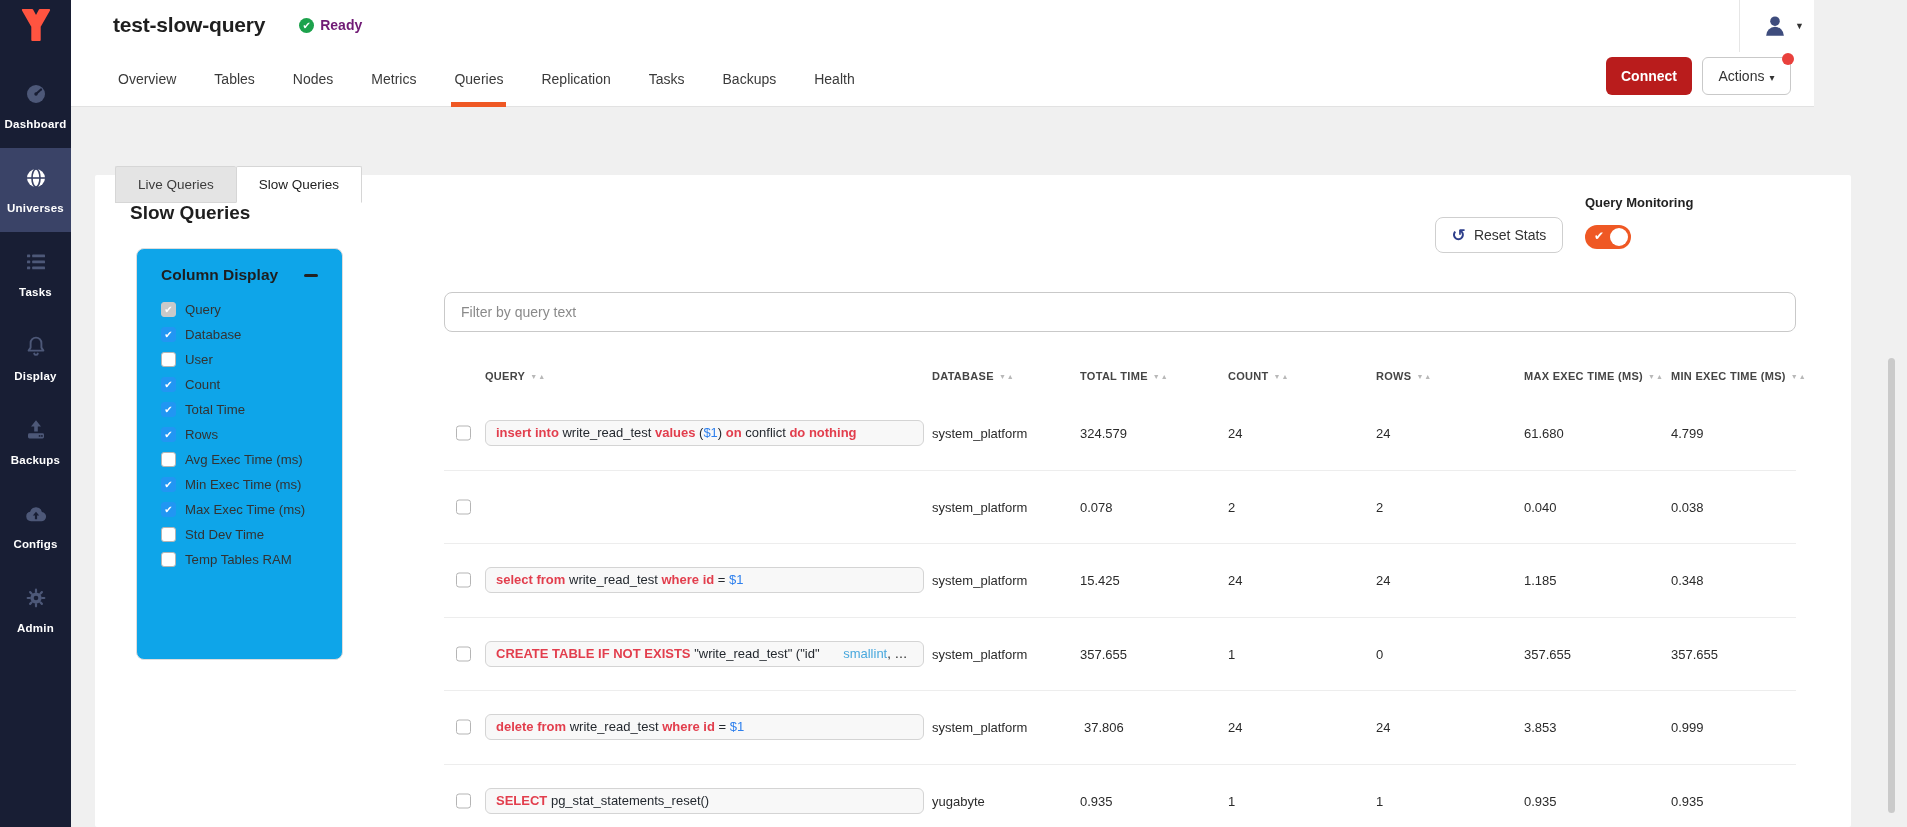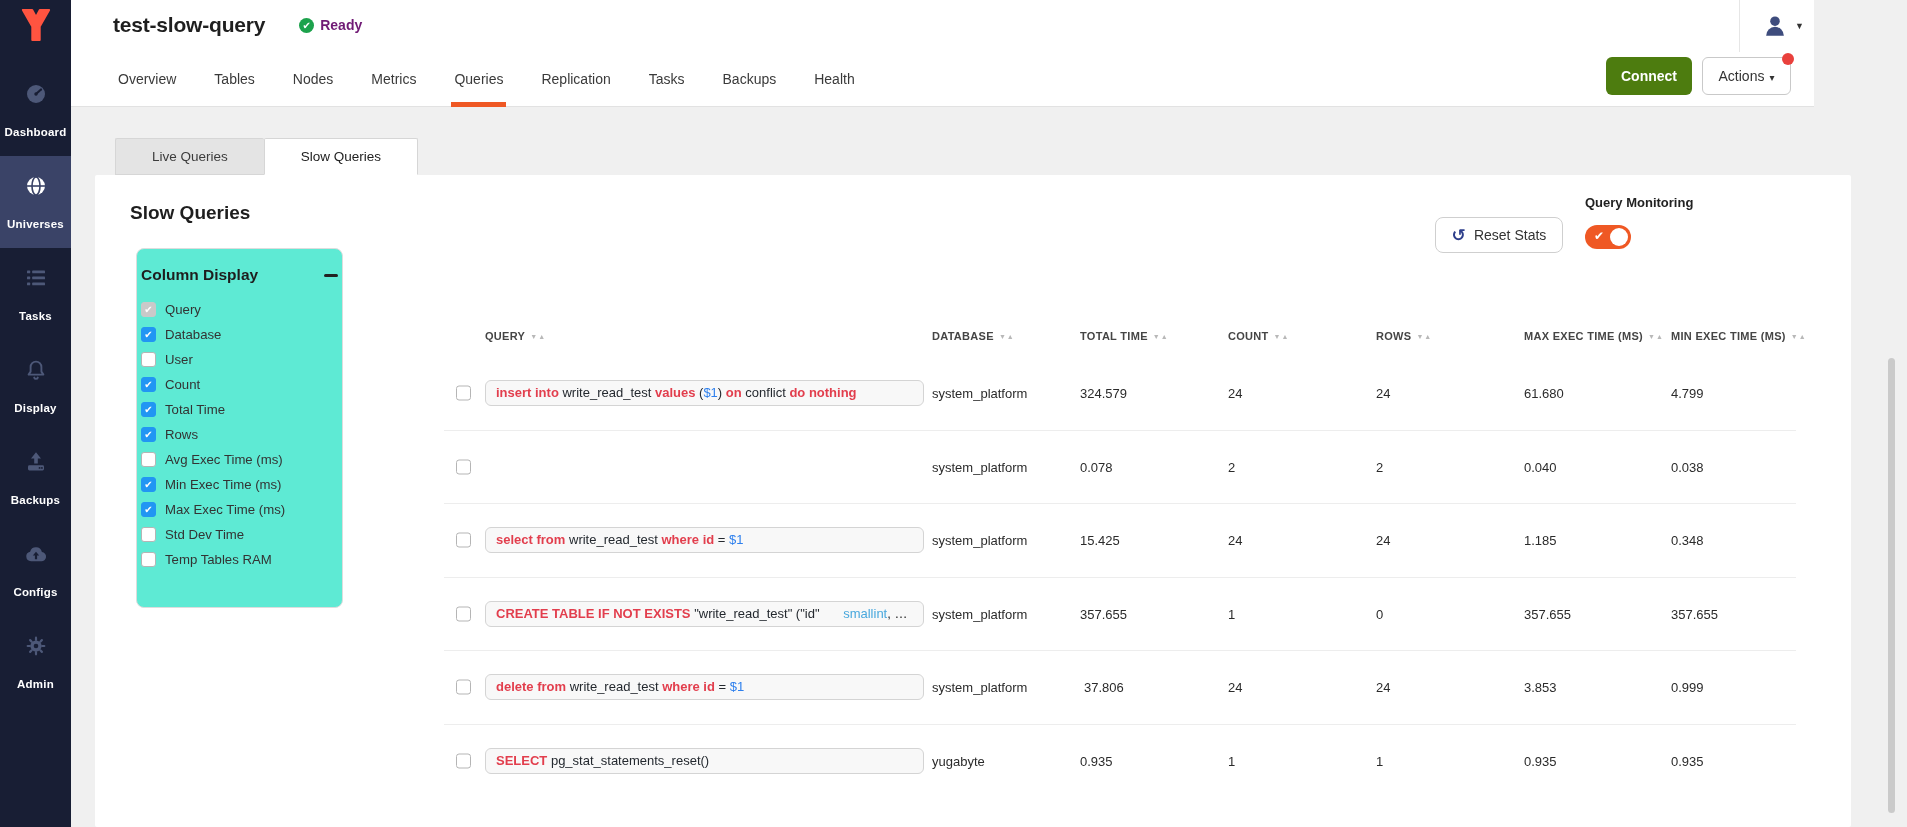--- a/index.html
+++ b/index.html
@@ -2,21 +2,21 @@
 <html><head>
 <meta charset="utf-8">
 <style>
   * { margin:0; padding:0; box-sizing:border-box; }
   html,body { width:1907px; height:827px; overflow:hidden;
     font-family:"Liberation Sans","DejaVu Sans",sans-serif; background:#f0f0f0; color:#222; }
 
   
   .sidebar { position:absolute; left:0; top:0; width:71px; height:827px; background:#181e34; z-index:10; }
   .logo-wrap { height:64px; display:flex; align-items:flex-start; justify-content:center; padding-top:7px; }
-  .nav-item { width:71px; padding:18px 2px; display:flex; flex-direction:column; align-items:center; gap:20px; cursor:pointer; }
+  .nav-item { width:71px; padding:18px 2px; display:flex; flex-direction:column; align-items:center; gap:12px; cursor:pointer; }
   .nav-item.active { background:#3a4367; }
   .nav-icon { width:24px; height:24px; color:#4d5878; display:flex; align-items:center; justify-content:center; }
   .nav-item.active .nav-icon { color:#ffffff; }
   .nav-icon svg { width:24px; height:24px; display:block; }
   .nav-label { font-size:11.5px; font-weight:600; color:#ffffff; letter-spacing:.2px; }
 
   
   .topbar { position:absolute; left:71px; top:0; width:1743px; height:107px; background:#fff; border-bottom:1px solid #e2e2e2; }
   .title-row { height:50px; display:flex; align-items:center; padding-left:42px; }
   .page-title { font-size:21px; font-weight:700; color:#1f1f1f; letter-spacing:-.2px; }
@@ -25,49 +25,49 @@
     display:flex; align-items:center; justify-content:center; }
   .status-text { color:#701a75; font-size:14px; font-weight:700; }
   .user-area { position:absolute; top:0; right:0; height:52px; display:flex; align-items:center;
     padding:0 10px 0 22px; border-left:1px solid #e6e6e6; cursor:pointer; }
   .user-caret { font-size:9px; color:#333; margin-left:7px; }
 
   .tabs-row { position:absolute; left:0; top:50px; height:57px; display:flex; align-items:center; padding-left:28px; }
   .tab { height:100%; display:flex; align-items:center; padding:0 19px; font-size:14px; color:#3a3a3a; position:relative; cursor:pointer; }
   .tab.active::after { content:""; position:absolute; left:16px; right:16px; bottom:0; height:5px; background:#ef5824; }
 
-  .btn-connect { position:absolute; top:57px; right:122px; width:86px; height:38px; background:#4d7c0f; color:#fff;
+  .btn-connect { position:absolute; top:57px; right:122px; width:86px; height:38px; background:#b91c1c; color:#fff;
     border:none; border-radius:6px; font-size:14px; font-weight:700; font-family:inherit; cursor:pointer; }
   .btn-actions { position:absolute; top:57px; right:23px; width:89px; height:38px; background:#fff; color:#333;
     border:1px solid #c9c9c9; border-radius:6px; font-size:14px; font-family:inherit; cursor:pointer; }
   .actions-caret { font-size:10px; margin-left:5px; }
   .actions-dot { position:absolute; top:-5px; right:-4px; width:12px; height:12px; border-radius:50%; background:#e9403c; }
 
   
   .content { position:absolute; left:71px; top:107px; width:1836px; height:720px; background:#f0f0f0; }
   .subtabs { position:absolute; left:44px; top:31px; display:flex; z-index:3; }
-  .subtab { height:37px; padding:0 36px; display:flex; align-items:center; font-size:13.5px; color:#3c3c3c;
-    background:#e4e4e4; border:1px solid #d6d6d6; border-right:none; cursor:pointer; border-radius:2px 2px 0 0; }
+  .subtab { height:37px; padding:0 22px; display:flex; align-items:center; font-size:13.5px; color:#3c3c3c;
+    background:#e4e4e4; border:1px solid #d6d6d6; border-right:none; cursor:pointer; border-radius:2px 2px 0 0;margin-top:28px; }
   .subtab:last-child { border-right:1px solid #d6d6d6; }
   .subtab.active { background:#fff; border-bottom:1px solid #fff; color:#222; }
 
   .card { position:absolute; left:24px; top:68px; width:1756px; height:652px; background:#fff; overflow:hidden; border-radius:2px; }
   .card-heading { position:absolute; left:35px; top:27px; font-size:19px; font-weight:700; color:#1e1e1e; }
 
   .btn-reset { position:absolute; left:1340px; top:42px; width:128px; height:36px; background:#fff; border:1px solid #cfcfcf;
     border-radius:8px; font-size:14px; color:#333; font-family:inherit; display:flex; align-items:center; justify-content:center; gap:8px; cursor:pointer; }
   .reset-ic { color:#2d3e8b; font-size:17px; font-weight:700; line-height:1; }
   .qm-label { position:absolute; left:1490px; top:20px; font-size:13px; font-weight:700; color:#222; }
   .toggle { position:absolute; left:1490px; top:50px; width:46px; height:24px; border-radius:13px; background:#ef5824; cursor:pointer; }
   .toggle::before { content:"✔"; position:absolute; left:9px; top:4px; color:#fff; font-size:12px; }
   .toggle-knob { position:absolute; right:3px; top:3px; width:18px; height:18px; border-radius:50%; background:#fff; }
 
   
-  .col-panel { position:absolute; left:41px; top:73px; width:207px; height:360px; background:#5eead4;
-    border:1px solid #ddd; border-radius:8px; padding:17px 4px; }
+  .col-panel { position:absolute; left:41px; top:73px; width:207px; height:412px; background:#0ea5e9;
+    border:1px solid #ddd; border-radius:8px; padding:17px 24px; }
   .col-panel-head { display:flex; align-items:center; justify-content:space-between; }
   .col-panel-title { font-size:15.5px; font-weight:700; color:#1e1e1e; }
   .collapse-ic { width:14px; height:3px; background:#222; border-radius:2px; cursor:pointer; }
   .opt-list { margin-top:13px; }
   .opt { height:25px; display:flex; align-items:center; gap:9px; cursor:pointer; }
   .opt-label { font-size:13.2px; color:#333; }
 
   .cb { width:15px; height:15px; border:1.5px solid #b5b5b5; border-radius:3px; background:#fff; flex:0 0 auto;
     display:inline-flex; align-items:center; justify-content:center; color:#fff; font-size:10px; cursor:pointer; }
   .cb.checked { background:#2196f3; border-color:#2196f3; }
@@ -292,20 +292,21 @@
             <span class="opt-label">Std Dev Time</span>
           </div>
           <div class="opt">
             <span class="cb"></span>
             <span class="opt-label">Temp Tables RAM</span>
           </div>
         </div>
     </div>
 
     <div class="queries-table">
+      <input class="filter-input" type="text" placeholder="Filter by query text" style="">
       <div class="thead">
           <div class="th" style="left: 41px;">
             <span>QUERY</span>
             <span class="sort-ic">▼▲</span>
           </div>
           <div class="th" style="left: 488px;">
             <span>DATABASE</span>
             <span class="sort-ic">▼▲</span>
           </div>
           <div class="th" style="left: 636px;">

